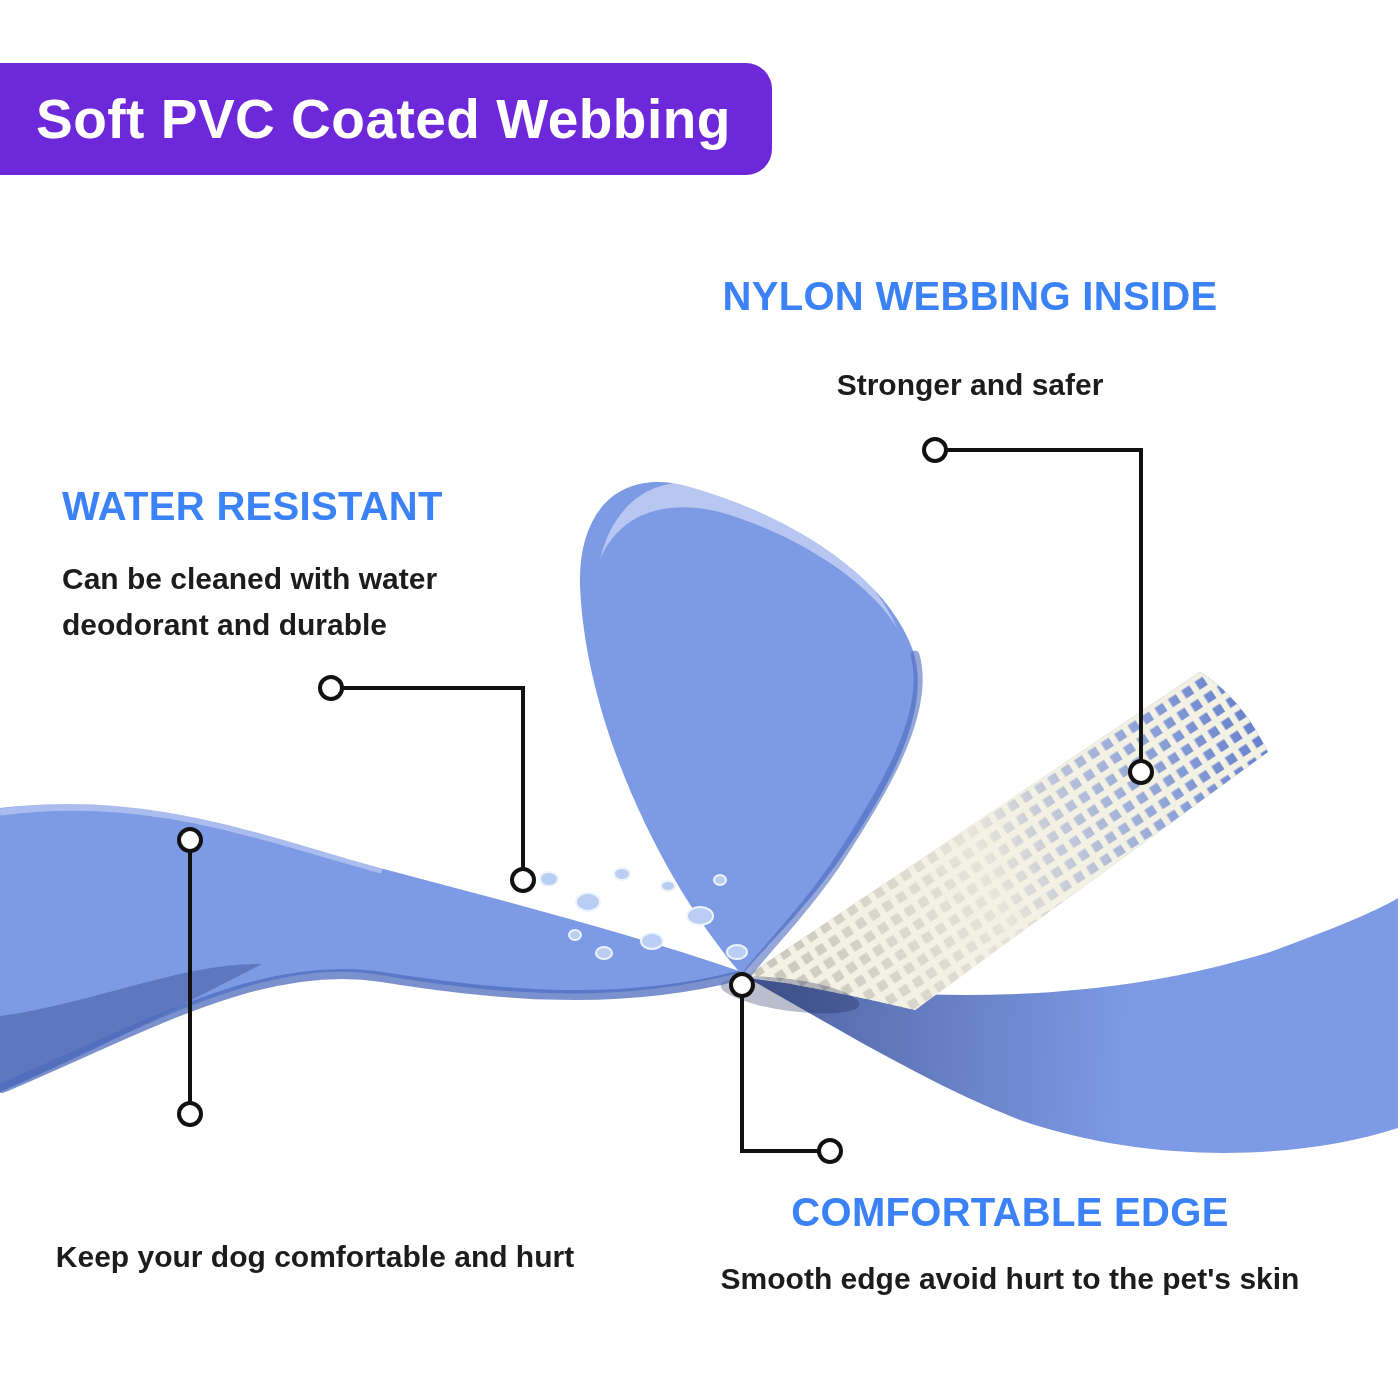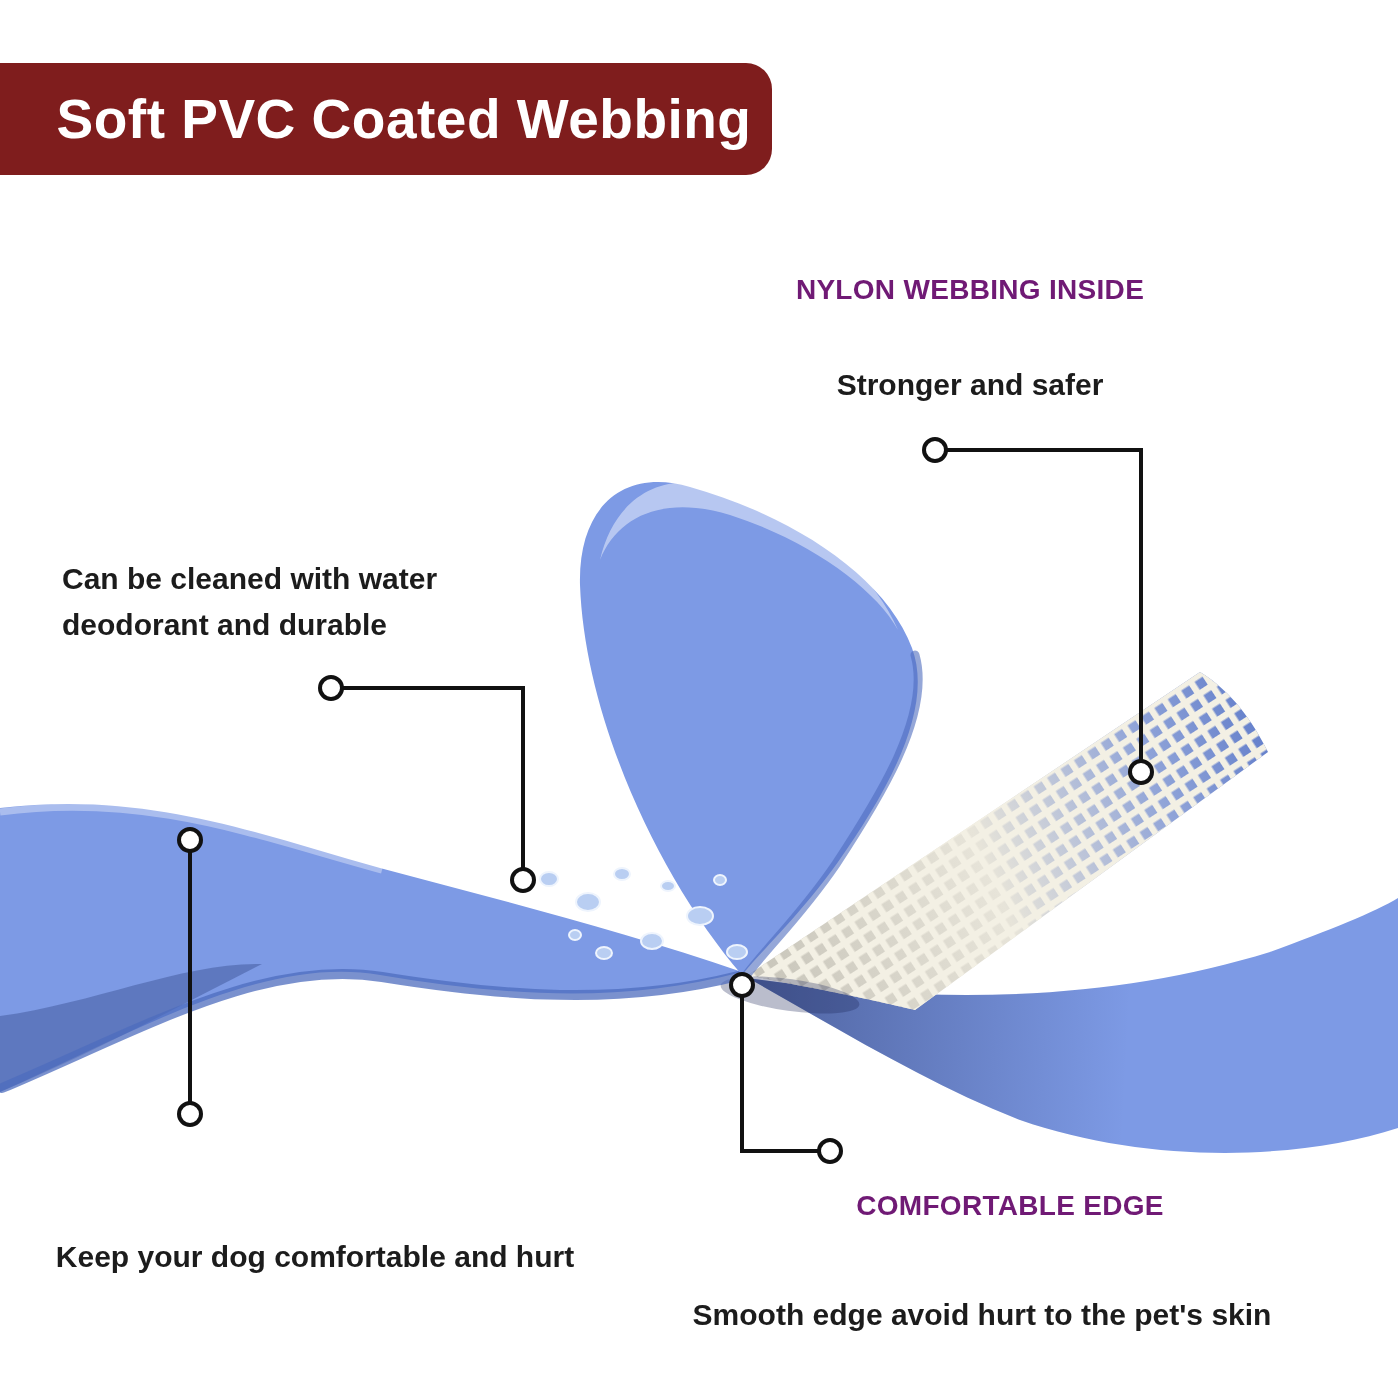--- a/index.html
+++ b/index.html
@@ -2,25 +2,25 @@
 <html><head>
 <meta charset="utf-8">
 <style>
   html,body{margin:0;padding:0;background:#ffffff;}
   .canvas{
     position:relative;width:1400px;height:1400px;background:#ffffff;
     font-family:"Liberation Sans",sans-serif;overflow:hidden;color:#1b1b1b;
   }
   .banner{
     position:absolute;left:0;top:63px;width:772px;height:112px;
-    background:#7f1d1d;border-radius:0 26px 26px 0;
-    display:flex;align-items:center;padding-left:36px;box-sizing:border-box;justify-content:center;
+    background:#6d28d9;border-radius:0 26px 26px 0;
+    display:flex;align-items:center;padding-left:36px;box-sizing:border-box;
   }
   .banner-title{font-size:55px;font-weight:700;color:#ffffff;letter-spacing:.5px;white-space:nowrap;}
-  .callout-title{position:absolute;font-size:28px;font-weight:700;letter-spacing:.3px;white-space:nowrap;color:#701a75;}
+  .callout-title{position:absolute;font-size:40px;font-weight:700;letter-spacing:.3px;white-space:nowrap;color:#3b82f6;}
   .callout-sub{position:absolute;font-size:30px;font-weight:700;white-space:nowrap;color:#1c1c1c;}
   .center{text-align:center;}
   svg.illus{position:absolute;left:0;top:0;width:1400px;height:1400px;}
   .cline{stroke:#111111;stroke-width:4;fill:none;}
   .cdot{fill:#ffffff;stroke:#111111;stroke-width:4;}
 </style>
 </head>
 <body>
 
 <div class="canvas">
@@ -103,21 +103,22 @@
     </g>
   </svg>
 
   <div class="banner">
     <div class="banner-title">Soft PVC Coated Webbing</div>
   </div>
 
   <div class="callout-title center" style="left:650px;top:274px;width:640px;">NYLON WEBBING INSIDE</div>
   <div class="callout-sub center" style="left:650px;top:352px;width:640px;margin-top:16px;">Stronger and safer</div>
 
+  <div class="callout-title" style="left:62px;top:484px;">WATER RESISTANT</div>
   <div class="callout-sub" style="left:62px;top:608px;">deodorant and durable</div>
   <div class="callout-sub" style="left:62px;top:562px;">Can be cleaned with water</div>
 
   <div class="callout-sub center" style="left:0px;top:1240px;width:630px;">Keep your dog comfortable and hurt</div>
 
   <div class="callout-title center" style="left:680px;top:1190px;width:660px;">COMFORTABLE EDGE</div>
-  <div class="callout-sub center" style="left:622px;top:1262px;width:720px;margin-top:36px;">Smooth edge avoid hurt to the pet's skin</div>
+  <div class="callout-sub center" style="left:650px;top:1262px;width:720px;">Smooth edge avoid hurt to the pet's skin</div>
 
 </div>
 
 </body></html>

